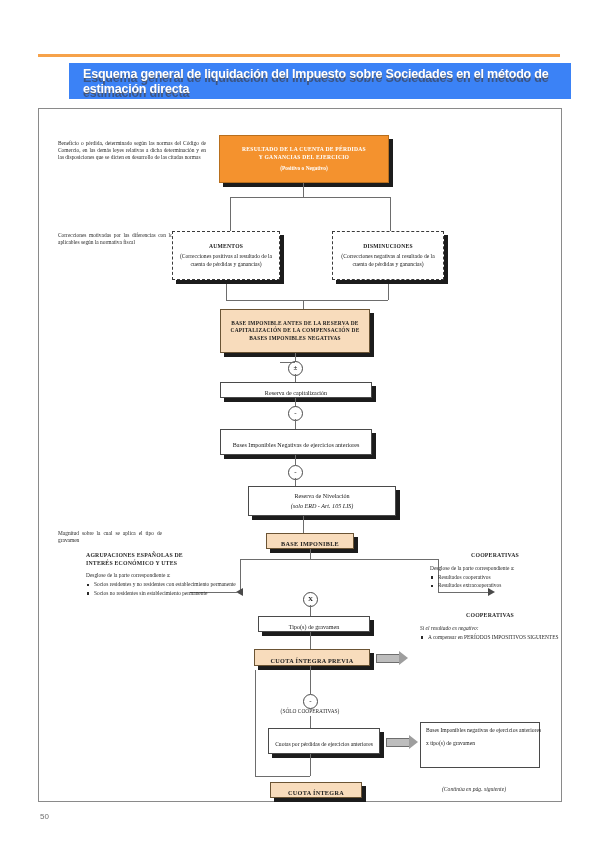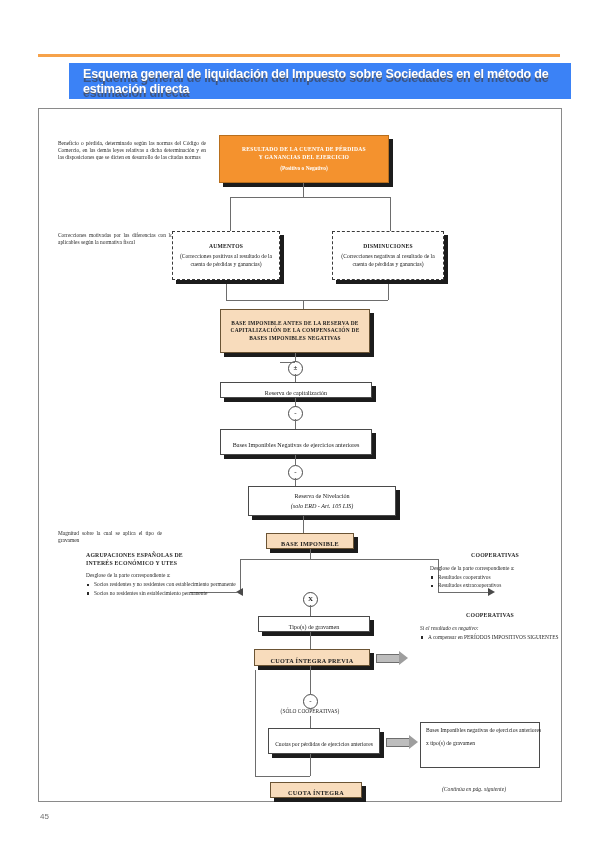--- a/index.html
+++ b/index.html
@@ -261,15 +261,15 @@
   <div class="hline" style="left:255px;top:776px;width:55px;"></div>
   <div class="hline" style="left:255px;top:670px;width:0px;"></div>
 
   <div class="shadow" style="left:274px;top:786px;width:92px;height:16px;"></div>
   <div class="box peach" style="left:270px;top:782px;width:92px;height:16px;">
     <div class="inner"><span class="t-head9">CUOTA ÍNTEGRA</span></div>
   </div>
 
   <div class="contin" style="left:442px;top:786px;">(Continúa en pág. siguiente)</div>
 
-  <div class="pagenum">45</div>
+  <div class="pagenum">50</div>
 
 </div>
 
 </body></html>

